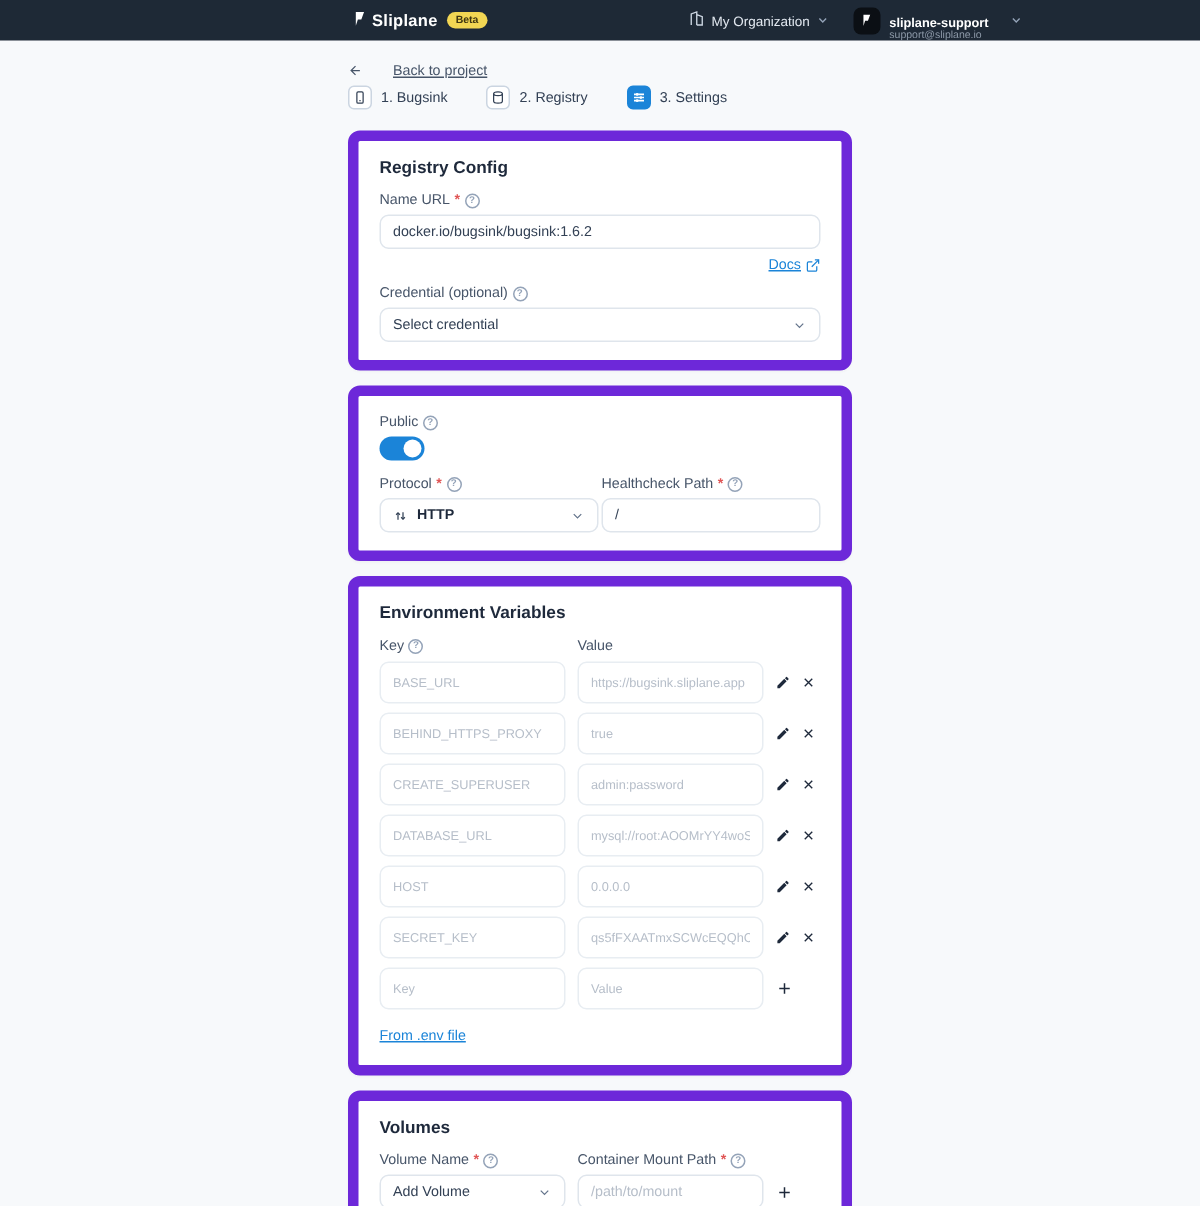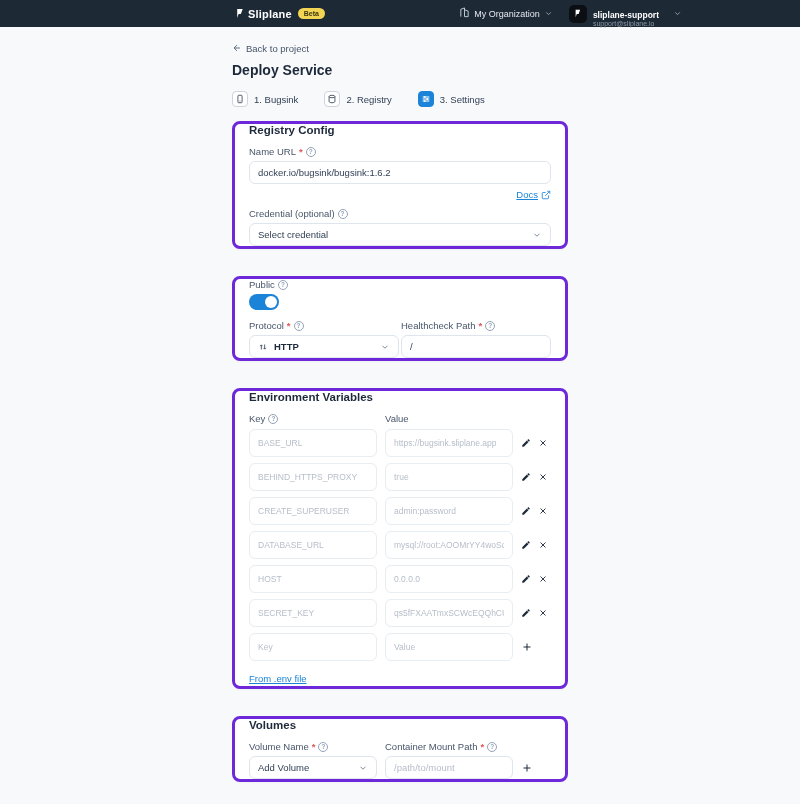--- a/index.html
+++ b/index.html
@@ -29,35 +29,35 @@
   .user { display: flex; align-items: center; gap: 6px; cursor: pointer; }
   .avatar {
     width: 18px; height: 18px; border-radius: 5px; background: #0b0f14;
     display: flex; align-items: center; justify-content: center; flex: none;
   }
   .user-name { color: #fff; font-size: 8.5px; font-weight: 700; line-height: 1.2; margin-top: 11px; }
   .user-email { color: #8d99a8; font-size: 7px; line-height: 1.2; }
 
   
   .main { width: 336px; margin: 0 auto; padding-top: 12px; padding-bottom: 30px; }
-  .back { display: inline-flex; align-items: center; gap: 4px; font-size: 9.5px; color: #475569; cursor: pointer; }
+  .back { display: inline-flex; align-items: center; gap: 20px; font-size: 9.5px; color: #475569; cursor: pointer; text-decoration: underline; }
   .page-title { font-size: 14px; font-weight: 700; margin: 5px 0 13px; }
 
   .steps { display: flex; align-items: center; gap: 26px; margin-bottom: 14px; }
   .step { display: flex; align-items: center; gap: 6px; cursor: pointer; }
   .step-icon {
     width: 16px; height: 16px; border-radius: 4px; background: #fff;
     border: 1px solid #cbd5e1; display: flex; align-items: center; justify-content: center;
   }
   .step-icon.active { background: #1b84d8; border-color: #1b84d8; }
   .step-label { font-size: 9.5px; color: #334155; }
 
   .card {
-    background: #fff; border: 3px solid #6d28d9; border-radius: 8px;
-    padding: 0 14px; margin-bottom: 27px;
+    background: #fff; border: 7px solid #6d28d9; border-radius: 8px;
+    padding: 12px 14px; margin-bottom: 10px;
     box-shadow: 0 1px 2px rgba(16,24,40,.03);
   }
   .card-title { font-size: 11.5px; font-weight: 700; margin-bottom: 10px; }
   .field-label {
     display: flex; align-items: center; gap: 3px;
     font-size: 9.5px; color: #475569; margin-bottom: 4px;
   }
   .req { color: #e05656; font-weight: 700; }
   .help {
     width: 10px; height: 10px; border: 1px solid #94a3b8; border-radius: 50%;
@@ -144,21 +144,20 @@
 </header>
 
 <div class="main">
 
   <a class="back">
     <svg width="10" height="10" viewBox="0 0 24 24" fill="none" stroke="#475569" stroke-width="2">
         <path d="M19 12H5M12 19l-7-7 7-7"></path>
       </svg>
     <span>Back to project</span>
   </a>
-  <h1 class="page-title">Deploy Service</h1>
 
   
   <div class="steps">
     <div class="step">
       <span class="step-icon">
         <svg width="10" height="10" viewBox="0 0 24 24" fill="none" stroke="#334155" stroke-width="2">
             <rect x="7" y="3" width="10" height="18" rx="2"></rect>
             <path d="M11 17h2"></path>
           </svg>
       </span>

